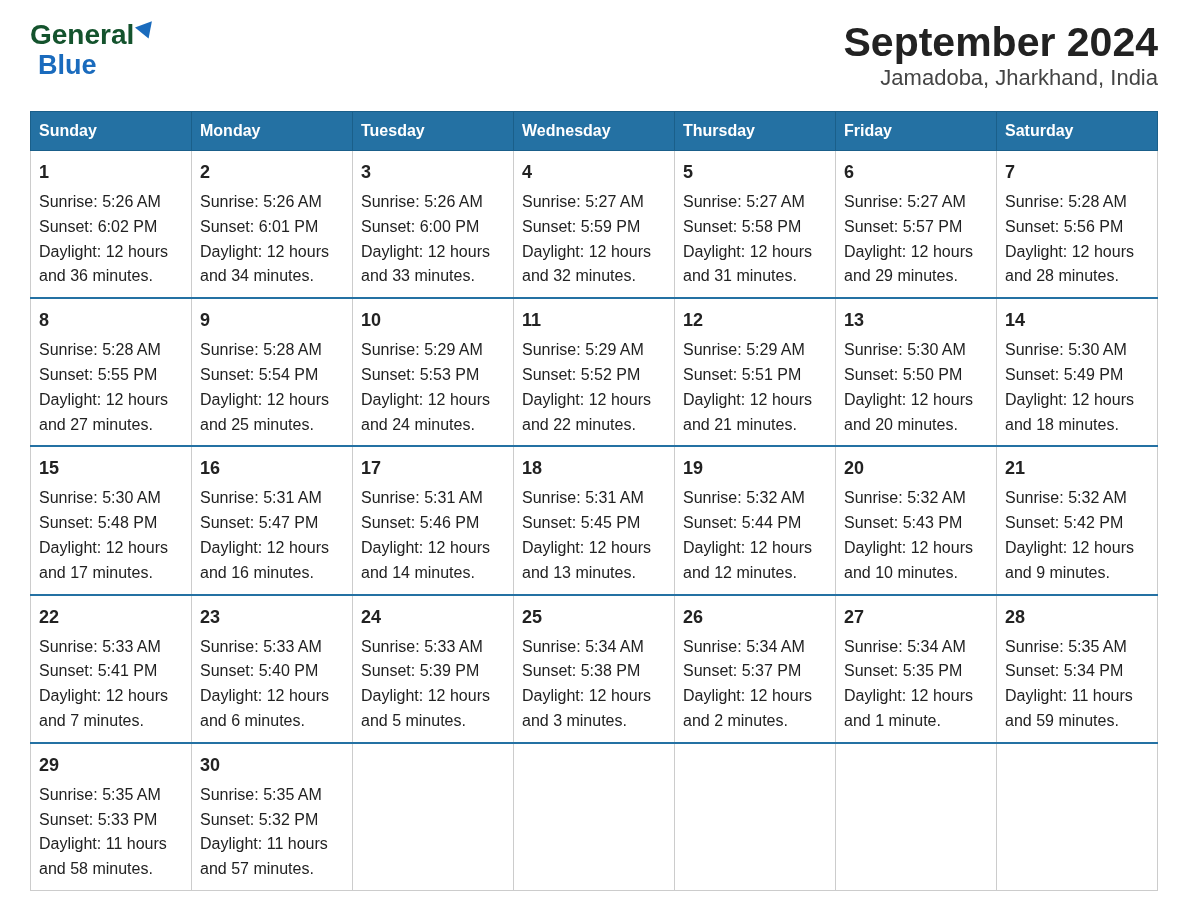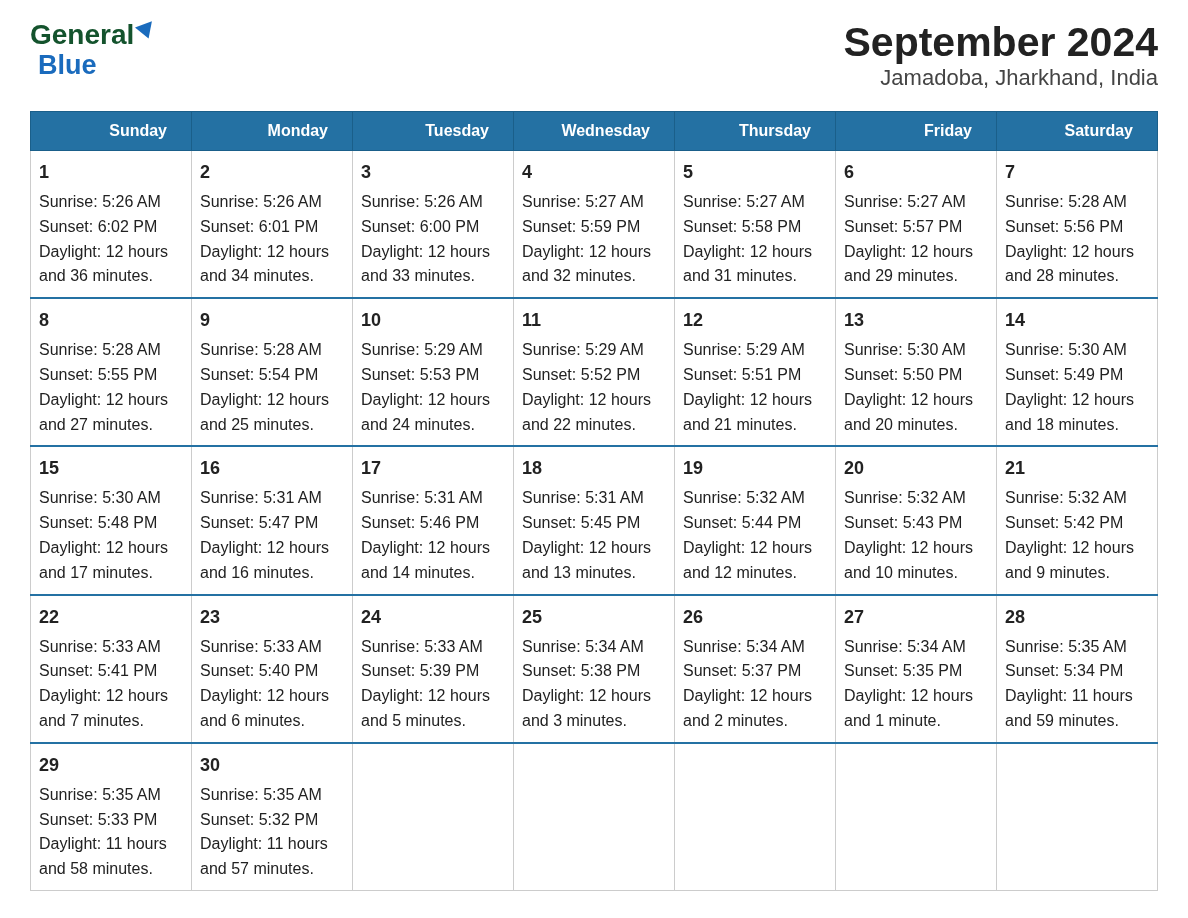--- a/index.html
+++ b/index.html
@@ -45,22 +45,22 @@
       border-collapse: collapse;
       border: 1px solid #aaa;
     }
     thead tr {
       background-color: #2471a3;
     }
     thead th {
       color: #fff;
       font-size: 16px;
       font-weight: bold;
-      padding: 10px 24px;
-      text-align: right;
+      padding: 10px 8px;
+      text-align: left;
       border: 1px solid #1a5f8a;
     }
     tbody td {
       vertical-align: top;
       padding: 8px 8px;
       border: 1px solid #ccc;
       width: 14.28%;
       min-height: 100px;
       font-size: 13px;
       color: #222;

